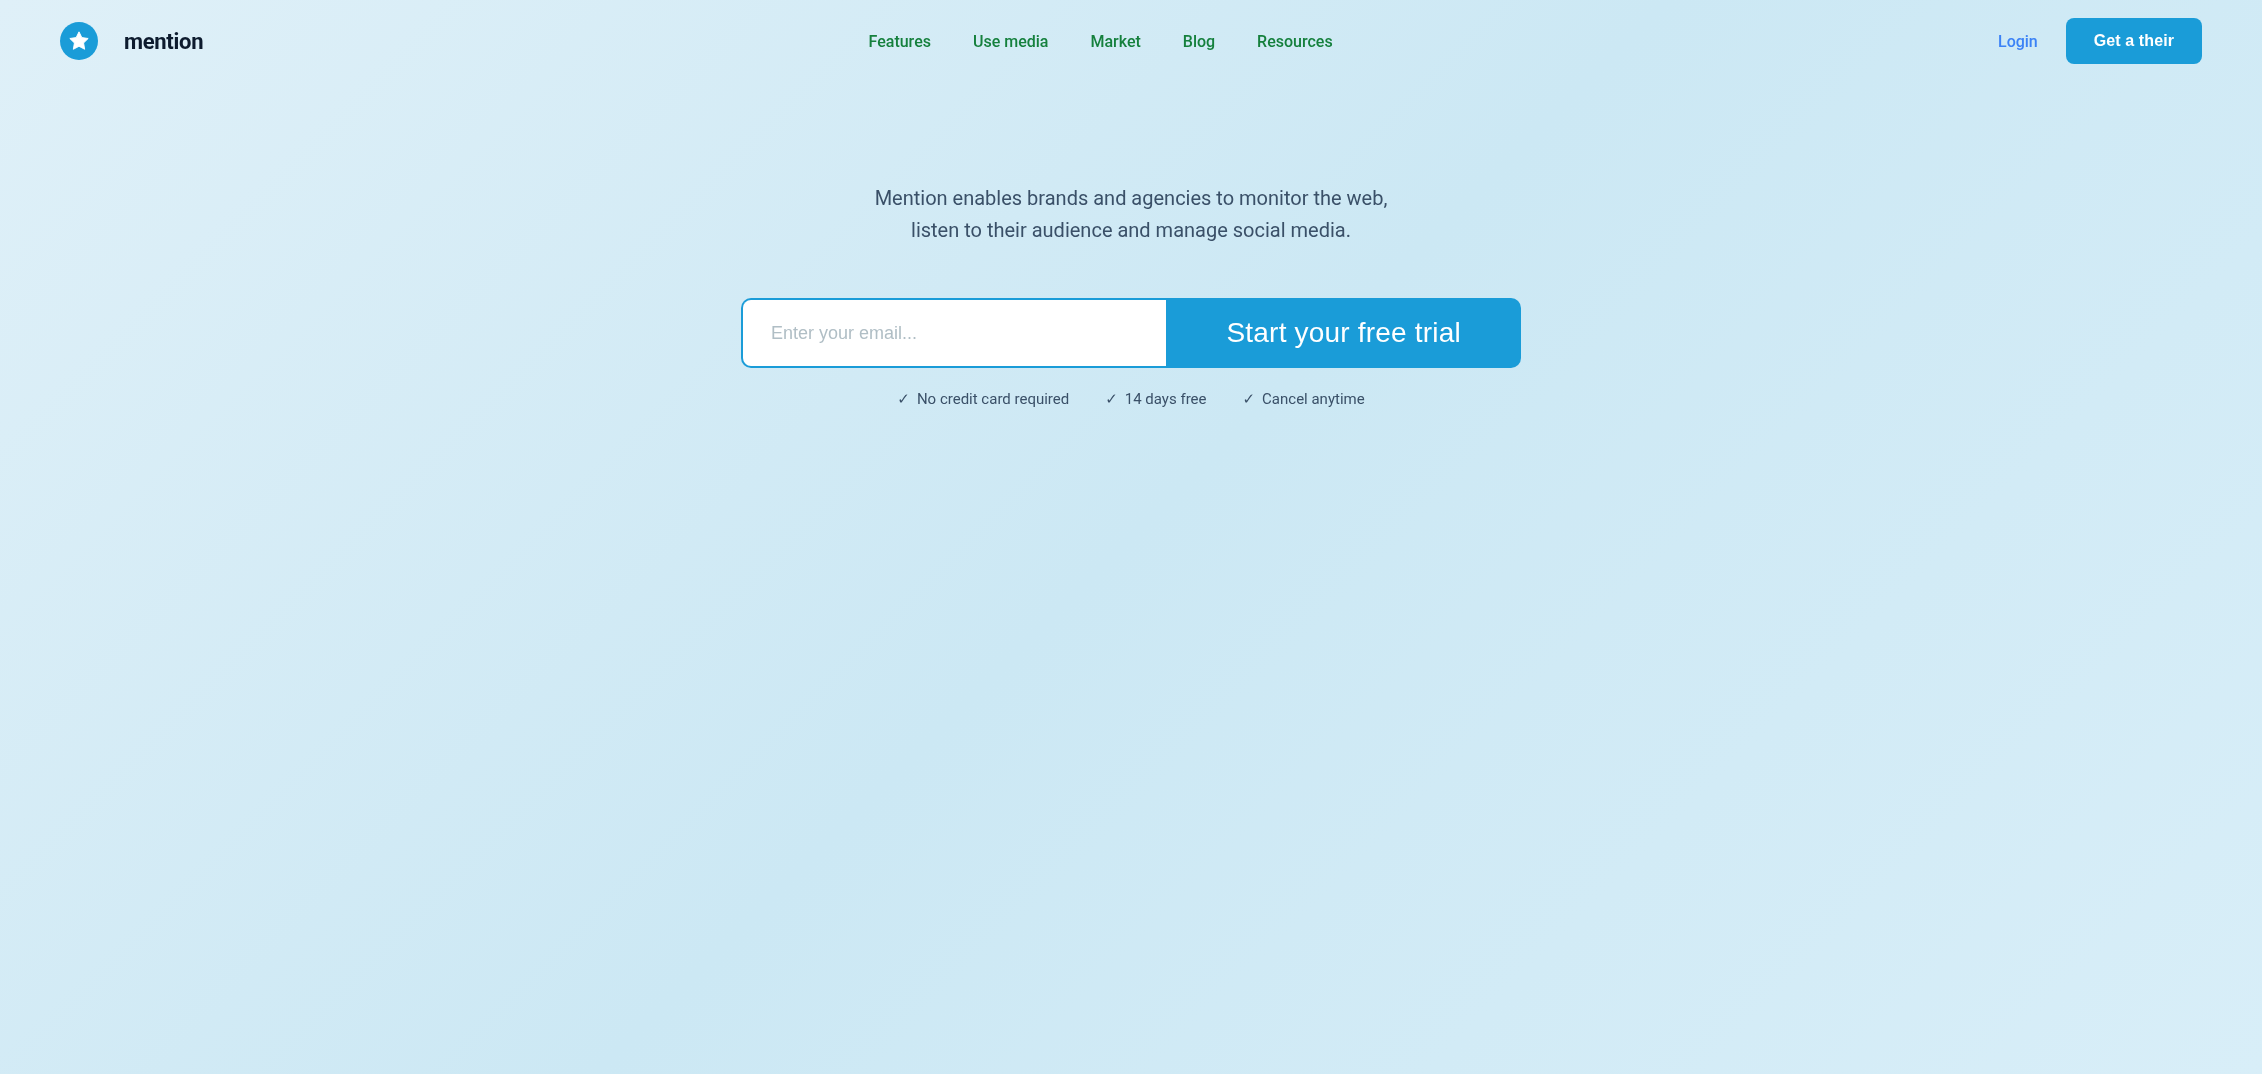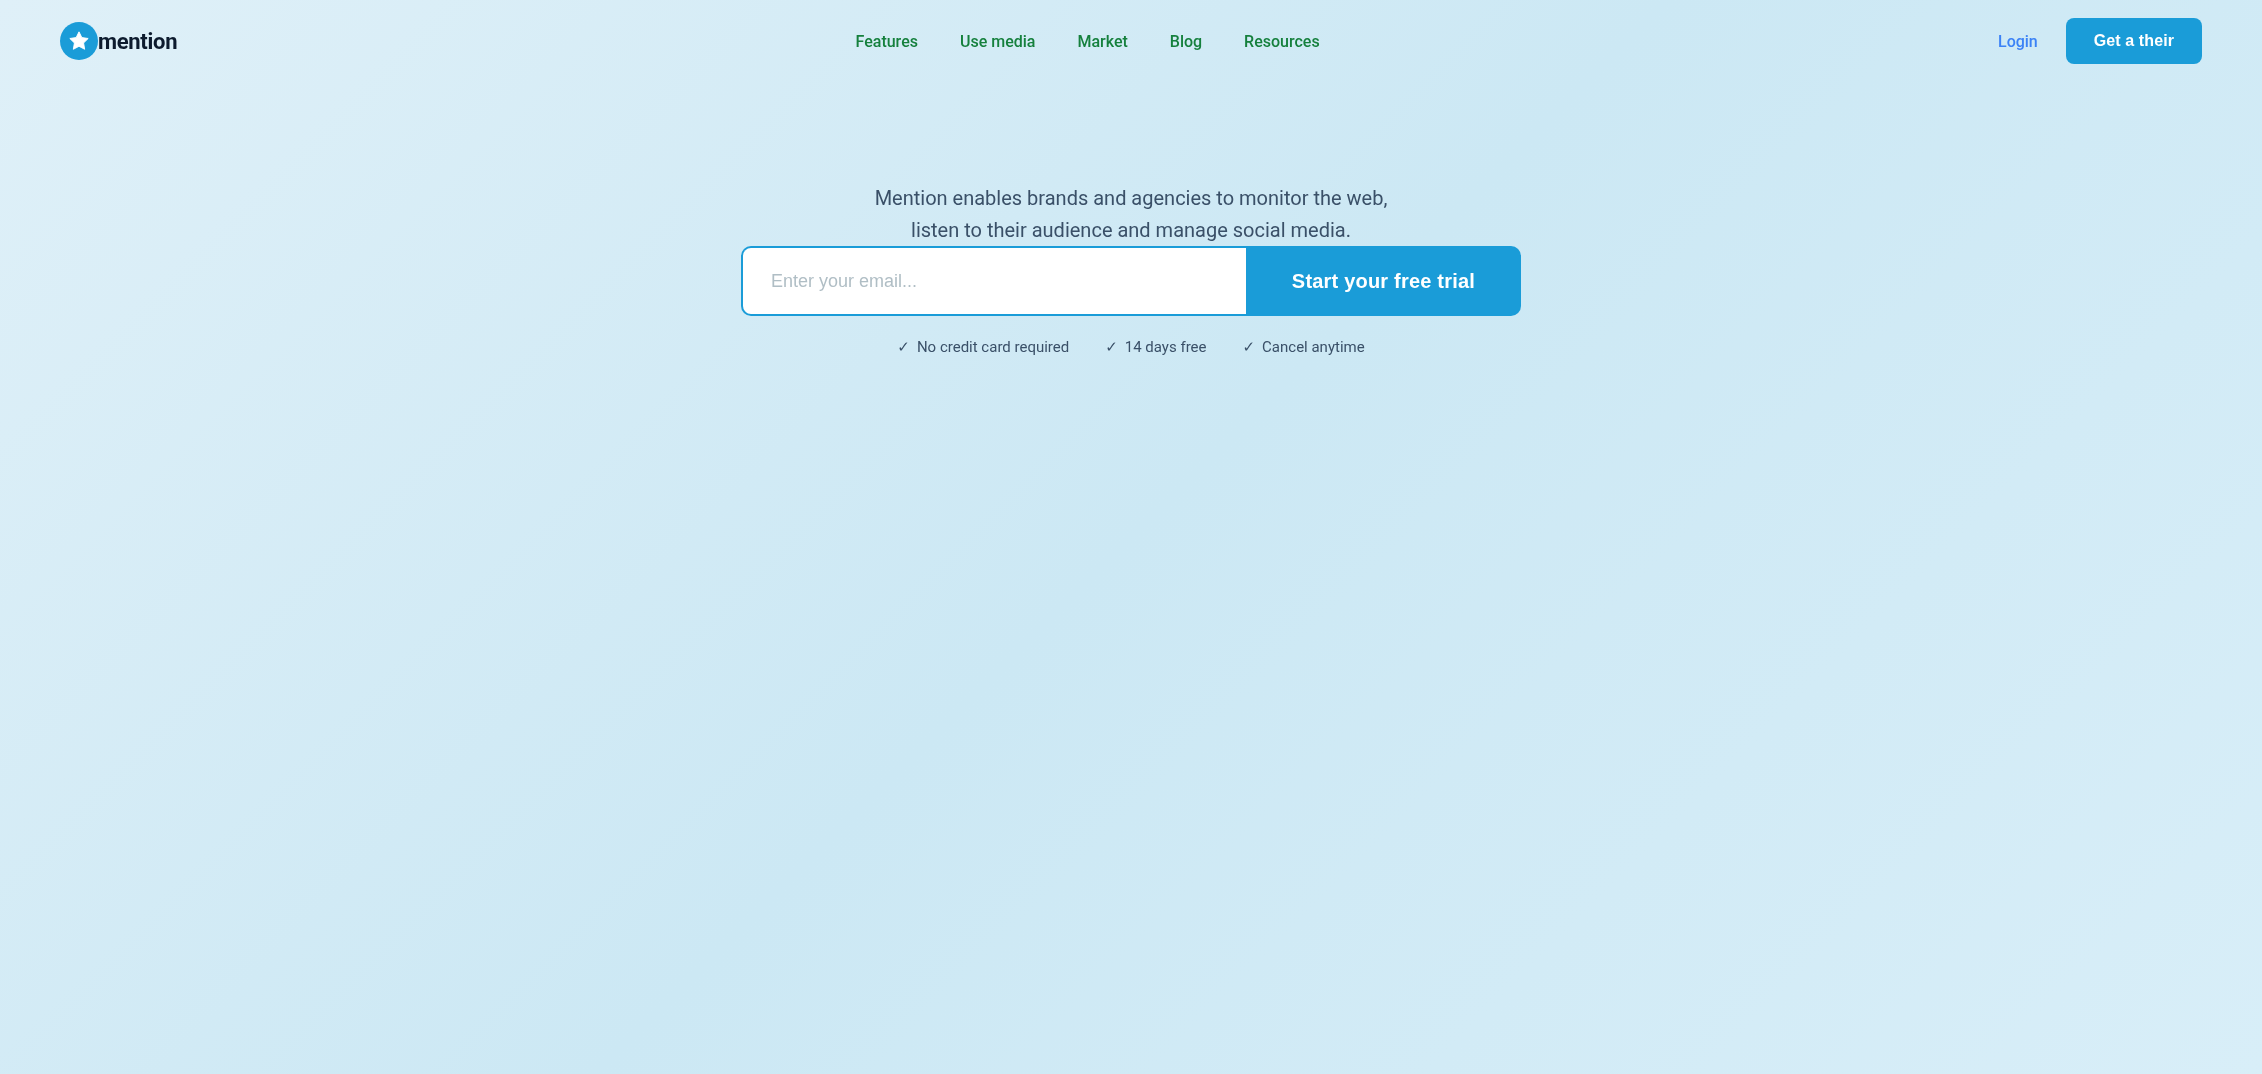--- a/index.html
+++ b/index.html
@@ -20,21 +20,21 @@
       display: flex;
       align-items: center;
       justify-content: space-between;
       padding: 18px 60px;
       background: transparent;
     }
 
     .logo-area {
       display: flex;
       align-items: center;
-      gap: 0;
+      gap: 26px;
       text-decoration: none;
     }
 
     .logo-icon {
       width: 38px;
       height: 38px;
       background: #1a9cd8;
       border-radius: 50%;
       display: flex;
       align-items: center;
@@ -115,20 +115,21 @@
     .hero-title em {
       font-style: italic;
       font-weight: 800;
     }
 
     .hero-subtitle {
       font-size: 20px;
       color: #3a5068;
       max-width: 560px;
       line-height: 1.6;
+      margin-bottom: 52px;
       font-weight: 400;
     }
 
     
     .email-form {
       display: flex;
       align-items: center;
       gap: 0;
       max-width: 780px;
       width: 100%;
@@ -151,23 +152,23 @@
     .email-input::placeholder {
       color: #b0bec5;
     }
 
     .trial-btn {
       height: 70px;
       background: #1a9cd8;
       color: #fff;
       border: none;
       border-radius: 0 10px 10px 0;
-      padding: 0 46px;
-      font-size: 20px;
-      font-weight: 700;
+      padding: 0 60px;
+      font-size: 28px;
+      font-weight: 400;
       cursor: pointer;
       white-space: nowrap;
       letter-spacing: 0.2px;
     }
 
     
     .trust-badges {
       display: flex;
       align-items: center;
       gap: 36px;

